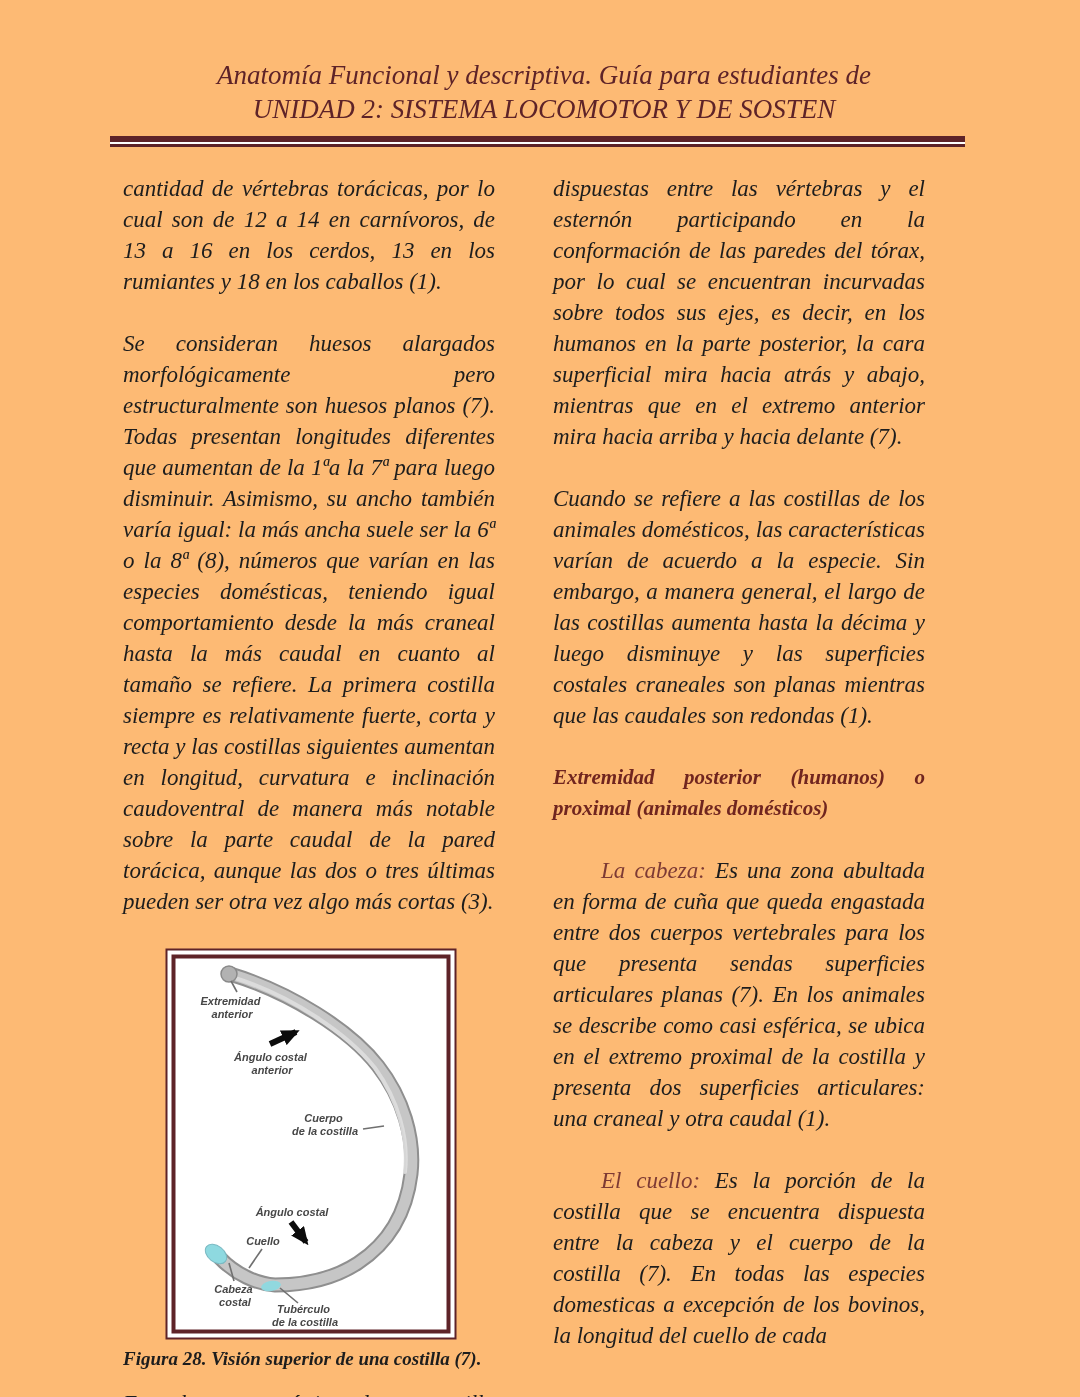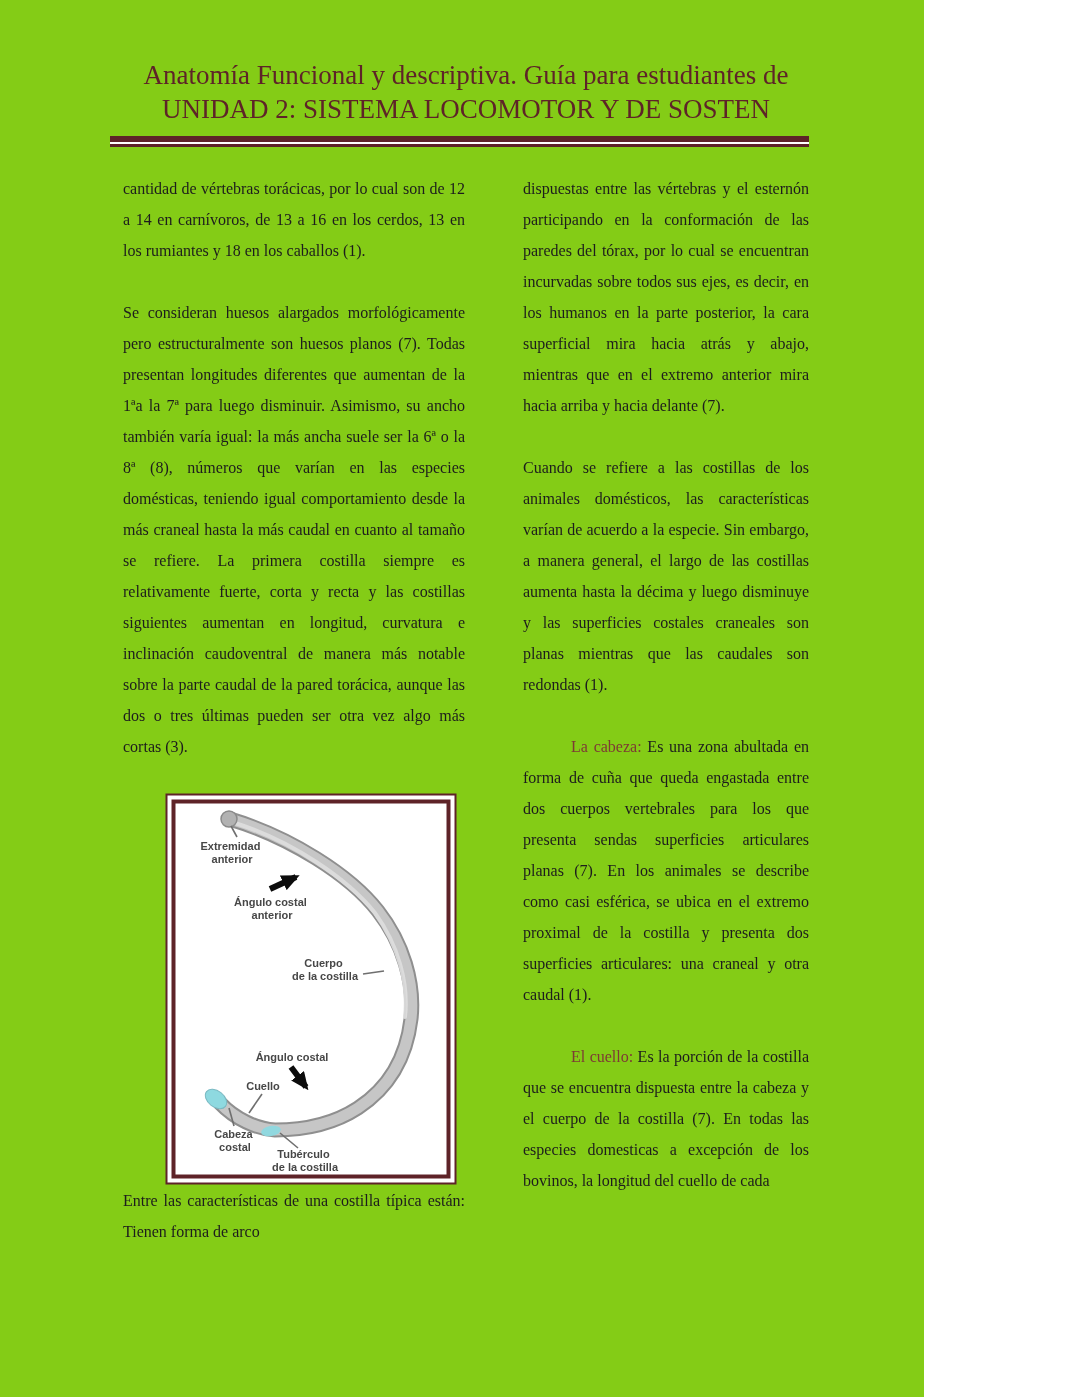--- a/index.html
+++ b/index.html
@@ -1,23 +1,24 @@
 <!DOCTYPE html>
 <html><head>
 <meta charset="utf-8">
 <style>
   html,body{margin:0;padding:0;background:#ffffff;}
   .page{
     position:relative;
-    width:924px;
+    width:1080px;
     height:1397px;
-    background:#84cc16;
+    background:#fdba74;
     font-family:"Liberation Serif", serif;
     color:#1d1d1d;
     overflow:hidden;
+    font-style:italic;
   }
   .header{
     margin:58px 115px 0 123px;
     text-align:center;
     color:#5e2328;
     font-size:27px;
     line-height:34px;
   }
   .header .tline{white-space:nowrap;}
   .rule{
@@ -26,21 +27,21 @@
     background:linear-gradient(#5e2328 0 55%, #ffffff 55% 72%, #5e2328 72% 100%);
   }
   .columns{
     display:flex;
     gap:58px;
     margin:26px 115px 0 123px;
   }
   .col{width:372px;}
   .col p{
     margin:0 0 31px 0;
-    font-size:16px;
+    font-size:23px;
     line-height:31px;
     text-align:justify;
     text-justify:inter-word;
   }
   .subhead{
     margin:0 0 31px 0;
     font-size:21px;
     line-height:31px;
     font-weight:bold;
     color:#70251f;
@@ -140,24 +141,26 @@
               <tspan x="70" y="358">costal</tspan>
             </text>
             <text class="figlabel">
               <tspan x="140" y="365">Tubérculo</tspan>
               <tspan x="140" y="378">de la costilla</tspan>
             </text>
           </g>
         </svg>
       </figure>
 
+      <p class="caption">Figura 28. Visión superior de una costilla (7).</p>
       <p>Entre las características de una costilla típica están: Tienen forma de arco</p>
     </div>
 
     <div class="col">
       <p>dispuestas entre las vértebras y el esternón participando en la conformación de las paredes del tórax, por lo cual se encuentran incurvadas sobre todos sus ejes, es decir, en los humanos en la parte posterior, la cara superficial mira hacia atrás y abajo, mientras que en el extremo anterior mira hacia arriba y hacia delante (7).</p>
       <p>Cuando se refiere a las costillas de los animales domésticos, las características varían de acuerdo a la especie. Sin embargo, a manera general, el largo de las costillas aumenta hasta la décima y luego disminuye y las superficies costales craneales son planas mientras que las caudales son redondas (1).</p>
+      <h2 class="subhead">Extremidad posterior (humanos) o proximal (animales domésticos)</h2>
       <p><span class="lead">La cabeza:</span><span> Es una zona abultada en forma de cuña que queda engastada entre dos cuerpos vertebrales para los que presenta sendas superficies articulares planas (7). En los animales se describe como casi esférica, se ubica en el extremo proximal de la costilla y presenta dos superficies articulares: una craneal y otra caudal (1).</span></p>
       <p><span class="lead">El cuello:</span><span> Es la porción de la costilla que se encuentra dispuesta entre la cabeza y el cuerpo de la costilla (7). En todas las especies domesticas a excepción de los bovinos, la longitud del cuello de cada</span></p>
     </div>
 
   </div>
 </div>
 
 </body></html>

